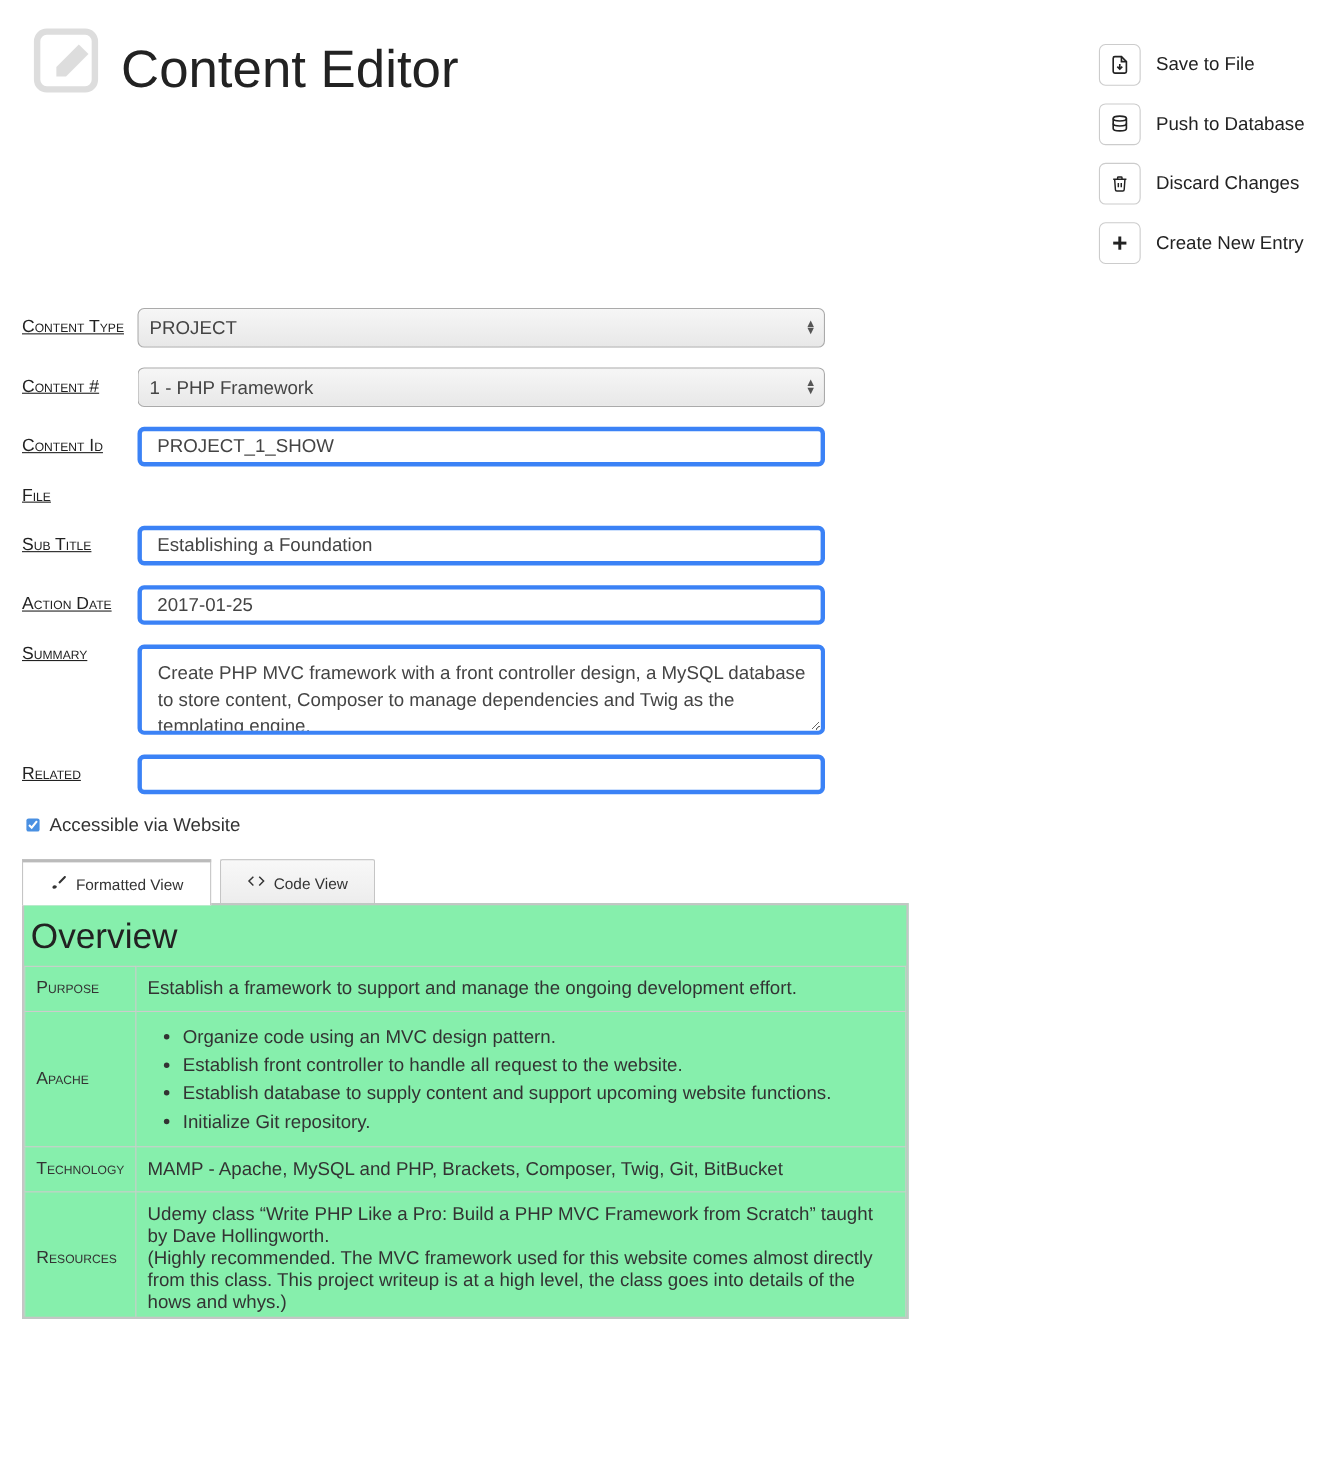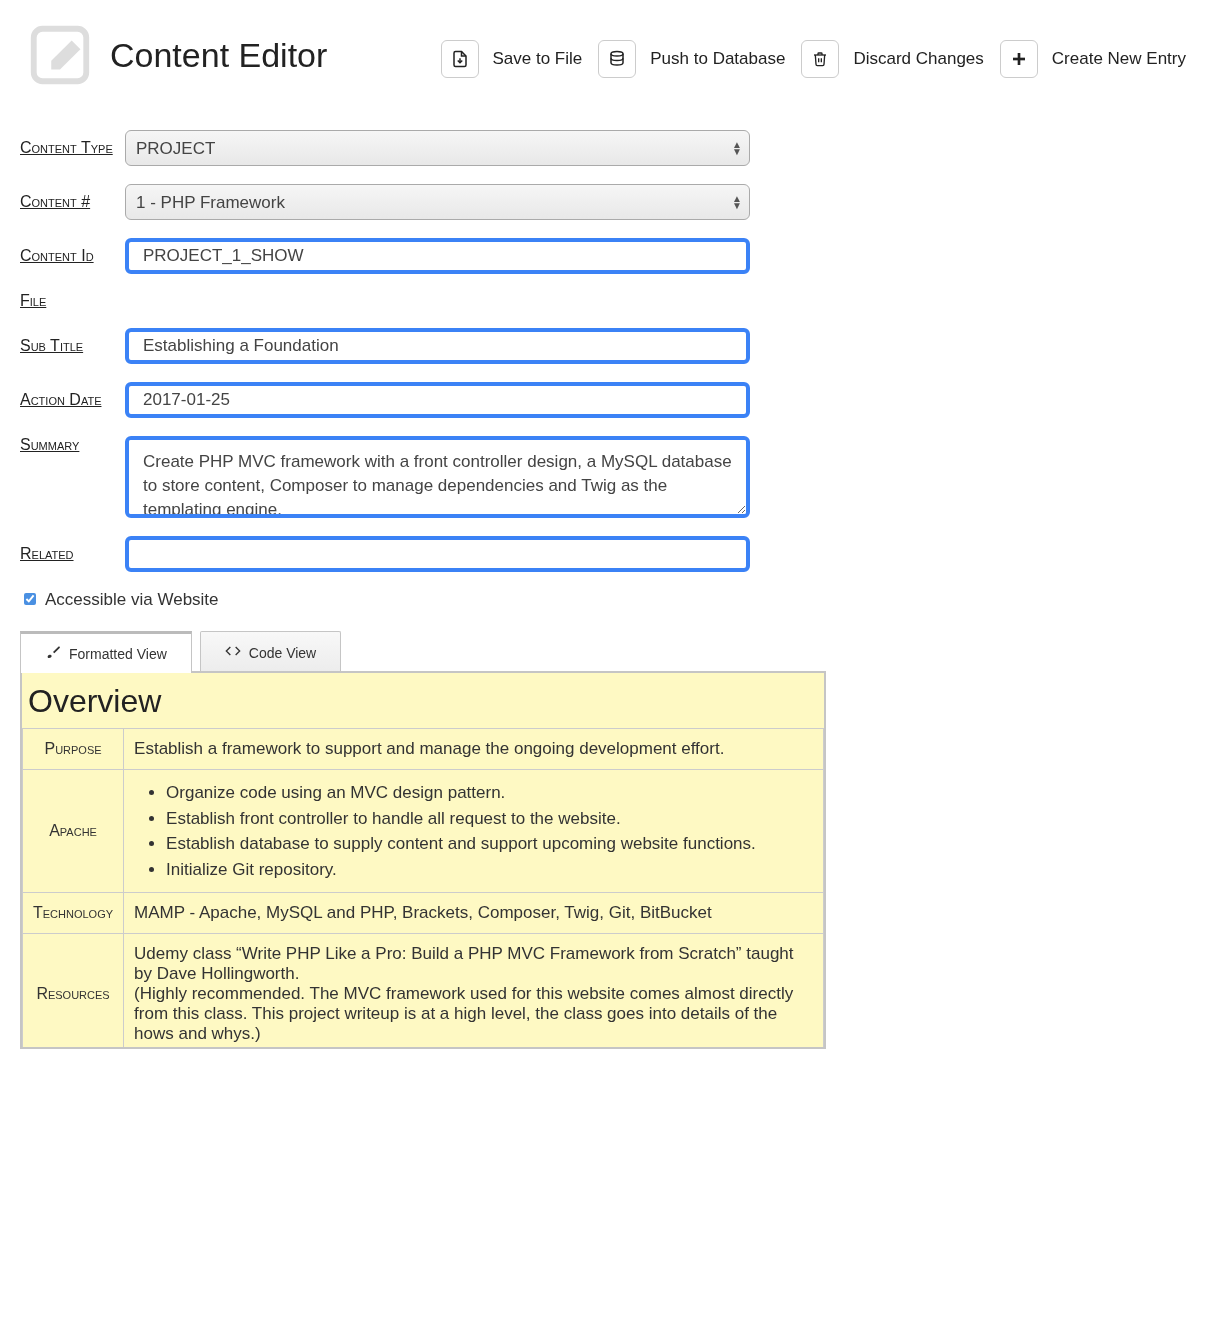--- a/index.html
+++ b/index.html
@@ -18,29 +18,30 @@
     margin-bottom: 40px;
   }
   .header-icon {
     width: 80px;
     height: 70px;
     color: #ddd;
     margin-right: 10px;
     flex-shrink: 0;
   }
   .page-title {
-    font-size: 34px;
+    font-size: 48px;
     font-weight: 400;
     color: #222;
     margin: 16px 0 12px 0;
     flex: 1;
   }
   .action-panel {
     margin-top: 20px;
     display: flex;
+    flex-direction: column;
     gap: 16px;
   }
   .action-item {
     display: flex;
     align-items: center;
     gap: 14px;
     cursor: pointer;
     font-size: 17px;
     color: #222;
   }
@@ -112,20 +113,21 @@
     color: #555;
   }
   textarea.form-control {
     height: 82px;
     padding: 10px 14px;
     resize: both;
     line-height: 1.4;
   }
   .checkbox-row {
     display: flex;
+    align-items: center;
     gap: 6px;
     margin-top: 6px;
     margin-bottom: 20px;
   }
   .checkbox-row input[type="checkbox"] {
     accent-color: #4a90e2;
     width: 12px;
     height: 12px;
   }
   .tabs {
@@ -158,21 +160,21 @@
   .tab .tab-icon { color: #333; }
   .content-pane {
     width: 806px;
     border: 2px solid #c5c5c5;
     padding: 0 0 24px 0;
     margin-top: -1px;
     height: 378px;
     overflow: hidden;
     position: relative;
     z-index: 1;
-    background: #fef9c3;
+    background: #86efac;
   }
   .content-pane h2 {
     font-size: 32px;
     font-weight: 400;
     margin: 10px 0 8px 6px;
     color: #222;
   }
   .overview-table {
     width: 100%;
     border-collapse: collapse;
@@ -181,21 +183,20 @@
     border: 1px solid #ccc;
     padding: 10px 10px;
     vertical-align: middle;
     text-align: left;
   }
   .overview-table th {
     font-variant: small-caps;
     font-weight: 400;
     width: 100px;
     font-size: 16px;
-    text-align: center;
   }
   .overview-table ul {
     margin: 0;
     padding-left: 32px;
   }
   .overview-table li { line-height: 1.5; }
 </style>
 </head>
 <body>
 

